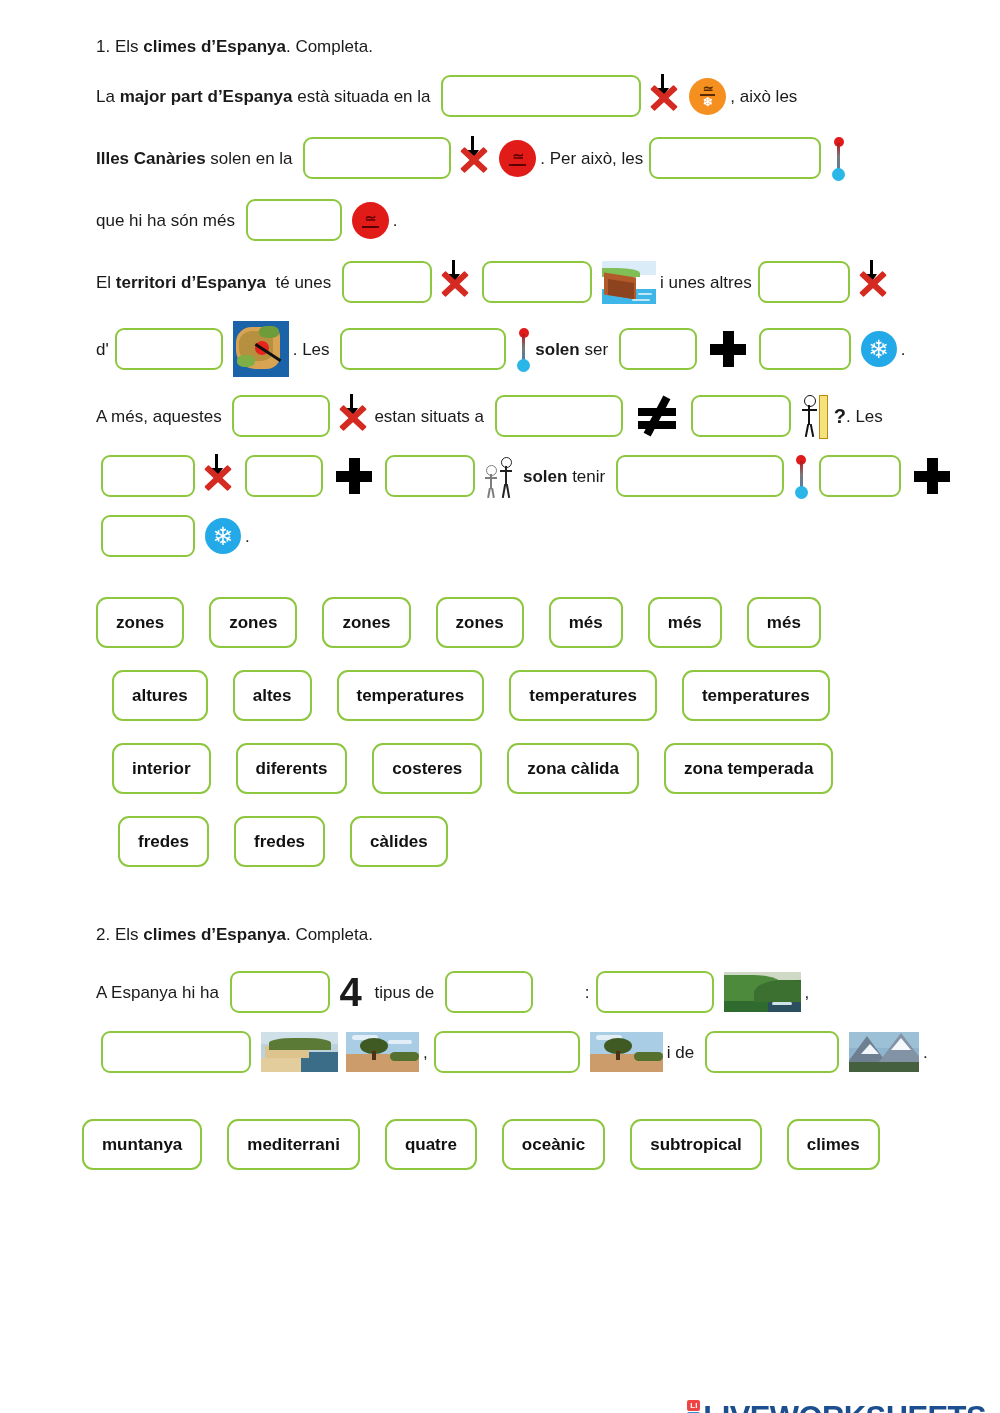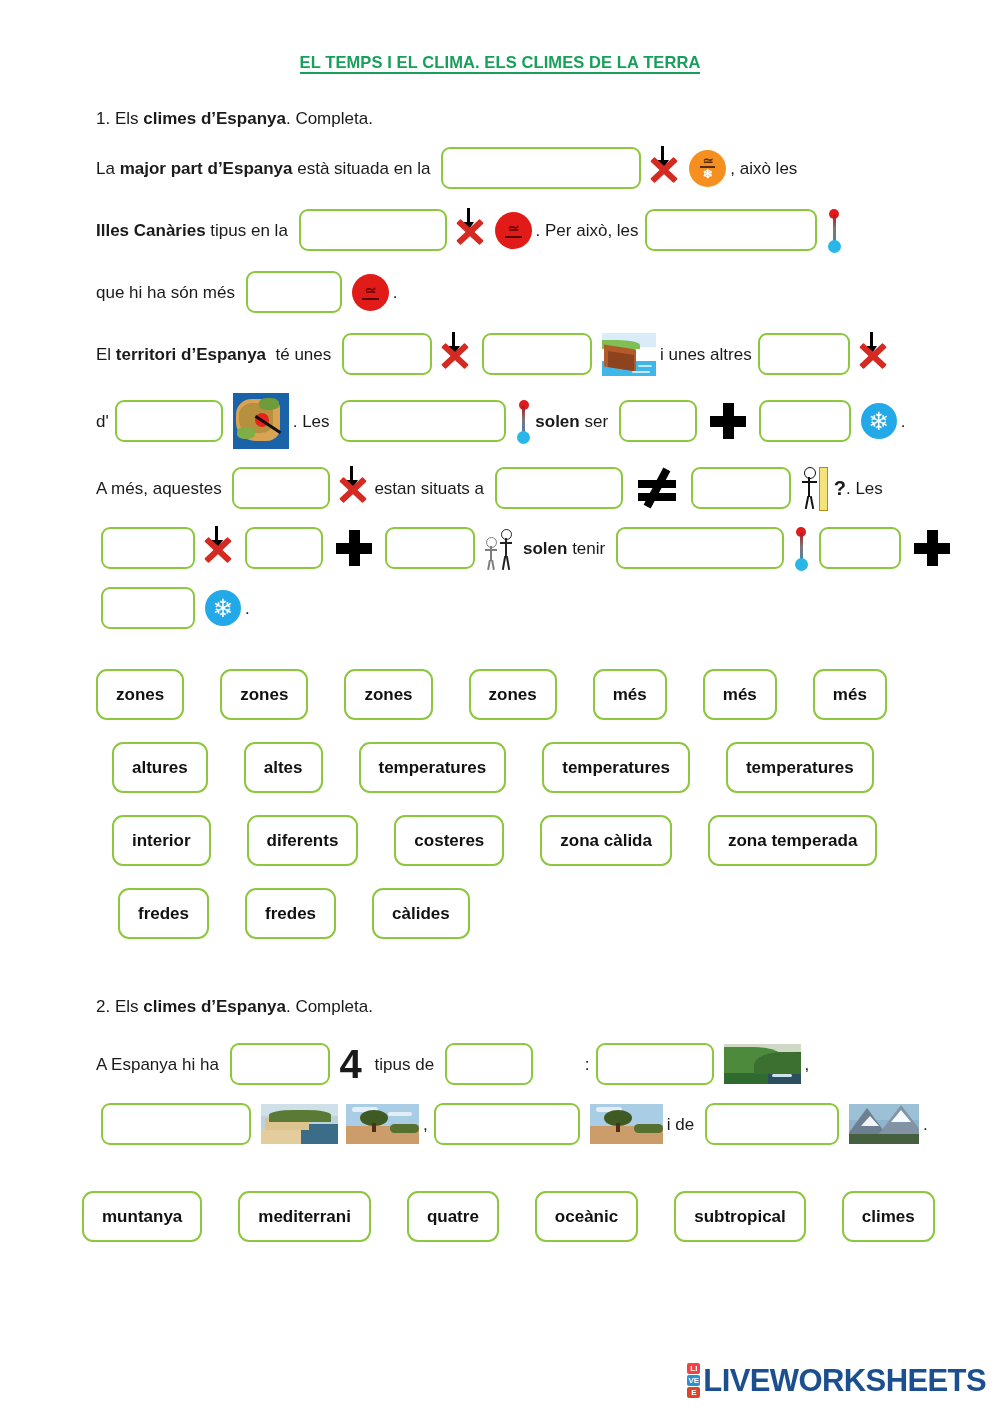--- a/index.html
+++ b/index.html
@@ -220,21 +220,21 @@
   
   .num4{font-size:40px;font-weight:bold;line-height:40px;margin:0 8px 0 4px;}
 
   
   .bank{padding-left:96px;padding-right:40px;}
   .bank-row{display:flex;align-items:center;margin-top:22px;}
   .bank-row.indent{padding-left:16px;}
   .chip{
     border:2.4px solid #8dc63f;border-radius:11px;background:#fff;
     height:47px;display:flex;align-items:center;justify-content:center;
-    padding:0 18px;margin-right:36px;
+    padding:0 18px;margin-right:25px;
     font-weight:bold;font-size:17px;color:#111;
     white-space:nowrap;
   }
 
   
   .footer{position:absolute;left:0;bottom:14px;width:1000px;display:flex;justify-content:flex-end;padding-right:14px;box-sizing:border-box;}
   .logo{display:flex;align-items:center;}
   .logo .cube{display:flex;flex-direction:column;margin-right:3px;}
   .logo .cube span{
     width:13px;height:11px;display:flex;align-items:center;justify-content:center;
@@ -243,23 +243,20 @@
   .logo .cube .a{background:#ef4444;}
   .logo .cube .b{background:#2f8fd0;}
   .logo .cube .c{background:#d8472b;}
   .logo .txt{font-size:31px;font-weight:bold;color:#1c4f8f;letter-spacing:-.6px;}
 </style>
 </head>
 <body>
 
 <div class="page">
 
-  <div class="title">
-    <span>EL TEMPS I EL CLIMA. ELS CLIMES DE LA TERRA</span>
-  </div>
 
   <div class="sec">
 
     <div class="q-head">
       <span class="t">1. Els </span><b class="t">climes d’Espanya</b><span class="t">. Completa.</span>
     </div>
 
     <div class="row">
       <span class="t">La </span>
         <b class="t">major part d’Espanya</b>
@@ -273,21 +270,21 @@
       <span class="ico zone-temp">
           <span class="w">≃</span>
           <span class="u"></span>
           <span class="sn">❄</span>
         </span>
       <span class="t">, això les</span>
     </div>
 
     <div class="row">
       <b class="t">Illes Canàries</b>
-        <span class="t"> tipus en la </span>
+        <span class="t"> solen en la </span>
       <input class="blank" style="width: 148px;">
       <span class="ico arrowx">
           <i class="ar"></i>
           <i class="x1"></i>
           <i class="x2"></i>
         </span>
       <span class="ico zone-hot">
           <span class="w">≃</span>
           <span class="u"></span>
         </span>

